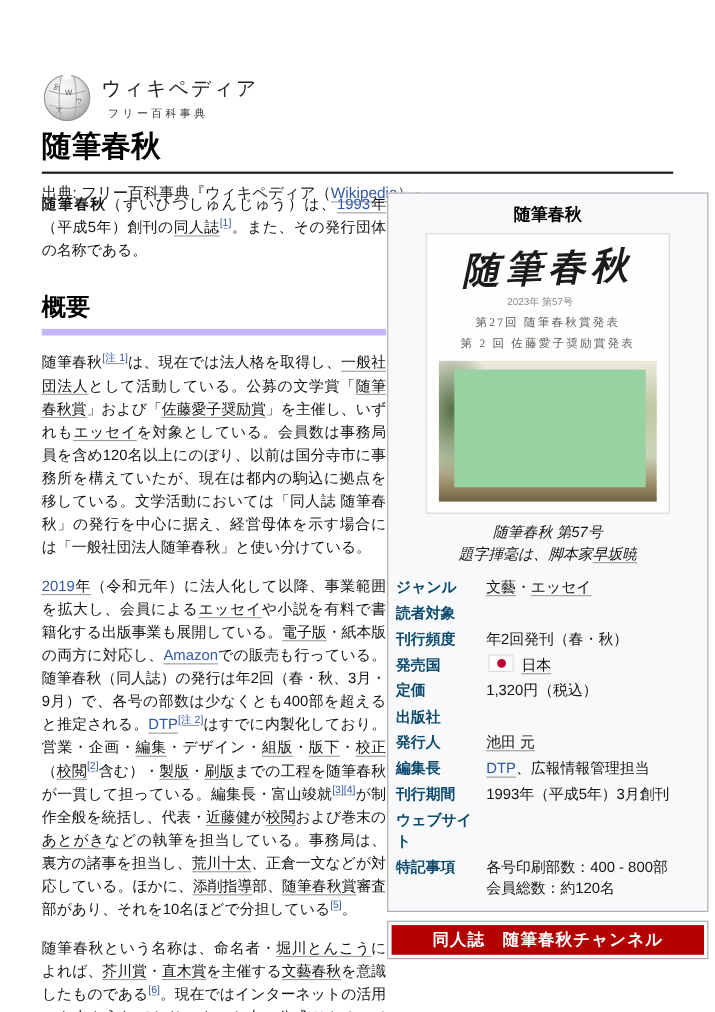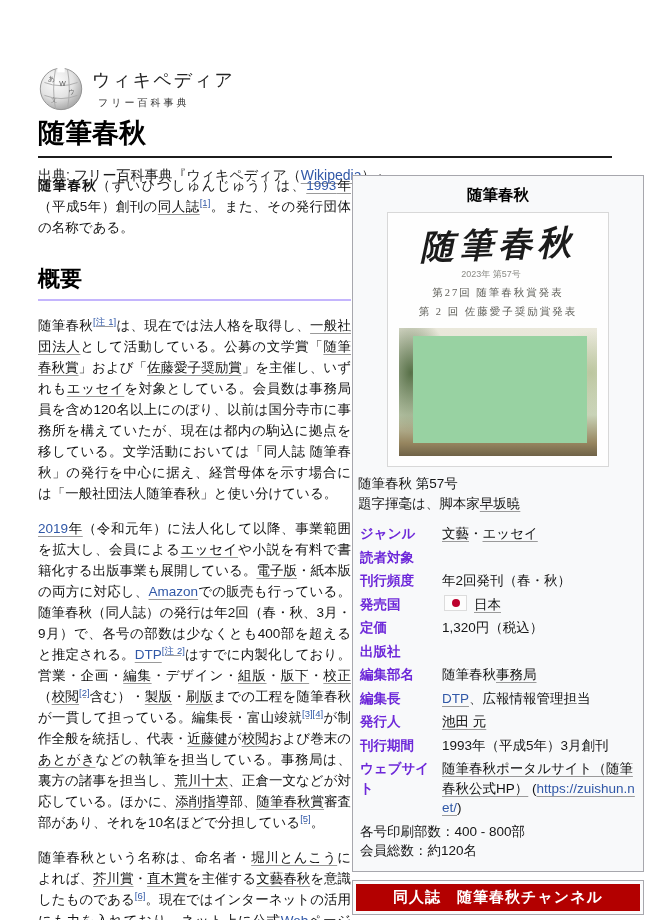--- a/index.html
+++ b/index.html
@@ -18,21 +18,21 @@
   .logo-title{font-size:18px;letter-spacing:2px;color:#222;}
   .logo-sub{font-size:10px;letter-spacing:3px;color:#333;margin-top:4px;padding-left:6px;}
   h1.title{font-size:27px;font-weight:bold;margin:8px 0 0 0;line-height:1.1;color:#000;}
   .title-rule{border:none;border-bottom:2px solid #1c1c1c;margin:7px 0 0 0;width:574px;}
   .source{font-size:14px;margin-top:9px;color:#1a1a1a;}
 
   
   .left-col{position:absolute;left:38px;top:152px;width:313px;}
   p.para{font-size:13.5px;line-height:21px;margin:0 0 14px 0;text-align:justify;}
   h2.sec{font-size:22px;font-weight:bold;margin:26px 0 14px 0;padding-bottom:5px;
-         border-bottom:2px solid #c4b5fd;color:#000;}
+         border-bottom:6px solid #c4b5fd;color:#000;}
   .lk{color:#111;text-decoration:underline;text-decoration-color:#9a9a9a;text-underline-offset:3px;cursor:pointer;}
   .lb{color:var(--link-blue,#3158a7);text-decoration:underline;text-decoration-color:#9a9a9a;text-underline-offset:3px;cursor:pointer;}
   .bd{font-weight:bold;}
   sup.ref{color:var(--link-blue,#3158a7);font-size:9.5px;text-decoration:underline;
           text-decoration-color:#9a9a9a;cursor:pointer;line-height:0;}
 
   
   .right-col{position:absolute;left:352px;top:152px;width:292px;}
   .infobox{border:1px solid #a7a7ad;background:#f8f9fa;padding:4px 5px 8px 5px;box-sizing:border-box;}
   .ib-title{text-align:center;font-weight:bold;font-size:15.5px;padding:5px 0 6px 0;color:#000;}
@@ -45,24 +45,24 @@
   .cover-ann{text-align:center;font-family:Liberation Serif, serif;
              font-size:10.5px;letter-spacing:2px;color:#5d5d57;margin-top:5px;}
   .painting{position:relative;height:128px;margin:9px 3px 0 3px;
     background-image:
       radial-gradient(55px 85px at 6% 35%, rgba(72,99,56,.9), rgba(72,99,56,0) 70%),
       radial-gradient(60px 60px at 97% 35%, rgba(160,175,120,.55), rgba(160,175,120,0) 70%),
       linear-gradient(180deg,#eae8db 0%,#dde2cf 38%,#c9d3b7 68%,#96855f 90%,#6f6247 100%);
   }
   .green-block{position:absolute;top:8px;left:14px;right:10px;bottom:13px;
                background:var(--cover-green,#98d2a2);}
-  .ib-caption{font-size:13.5px;margin-top:7px;line-height:20px;}
+  .ib-caption{text-align:center;font-size:13.5px;margin-top:7px;line-height:20px;font-style:italic;}
   .ib-table{margin-top:8px;font-size:13.5px;}
   .ib-row{display:flex;padding:2px 2px;line-height:19.5px;}
-  .ib-label{flex:0 0 82px;font-weight:bold;color:#6d28d9;}
+  .ib-label{flex:0 0 82px;font-weight:bold;color:#0c4a6e;}
   .ib-value{flex:1 1 auto;word-break:break-all;}
   .flag-jp{display:inline-block;width:21px;height:14px;background:#fdfdfd;border:1px solid #dcdcdc;
            vertical-align:-2px;margin:0 7px 0 2px;position:relative;}
   .flag-jp::after{content:"";position:absolute;left:6.5px;top:3px;width:8px;height:8px;
                   border-radius:50%;background:#bc002d;}
 
   
   .channel-box{border:1px solid #a7a7ad;background:#fbfbfc;margin-top:8px;padding:3px;box-sizing:border-box;}
   .channel-hdr{background:var(--accent-red,#b30000);color:#ffffff;font-weight:bold;font-size:15px;
                text-align:center;padding:4px 0;letter-spacing:1px;}
@@ -144,40 +144,36 @@
             <div class="ib-value"><span class="flag-jp"></span><span class="lk">日本</span></div>
           </div>
           <div class="ib-row">
             <div class="ib-label">定価</div>
             <div class="ib-value"><span class="">1,320円（税込）</span></div>
           </div>
           <div class="ib-row">
             <div class="ib-label">出版社</div>
           </div>
           <div class="ib-row">
-            <div class="ib-label">編集部名</div>
-            <div class="ib-value"><span class="">随筆春秋</span><span class="lk">事務局</span></div>
+            <div class="ib-label">発行人</div>
+            <div class="ib-value"><span class="lk">池田 元</span></div>
           </div>
           <div class="ib-row">
             <div class="ib-label">編集長</div>
             <div class="ib-value"><span class="lb">DTP</span><span class="">、広報情報管理担当</span></div>
-          </div>
-          <div class="ib-row">
-            <div class="ib-label">発行人</div>
-            <div class="ib-value"><span class="lk">池田 元</span></div>
           </div>
           <div class="ib-row">
             <div class="ib-label">刊行期間</div>
             <div class="ib-value"><span class="">1993年（平成5年）3月創刊</span></div>
           </div>
           <div class="ib-row">
             <div class="ib-label">ウェブサイト</div>
-            <div class="ib-value"><span class="lk">随筆春秋ポータルサイト（随筆春秋公式HP）</span><span class=""> (</span><span class="lb">https://zuishun.net/</span><span class="">)</span></div>
           </div>
           <div class="ib-row">
+            <div class="ib-label">特記事項</div>
             <div class="ib-value">
               <div><span class="">各号印刷部数：400 - 800部</span></div>
               <div><span class="">会員総数：約120名</span></div>
             </div>
           </div>
         </div>
     </div>
 
     <div class="channel-box">
       <div class="channel-hdr">同人誌　随筆春秋チャンネル</div>

